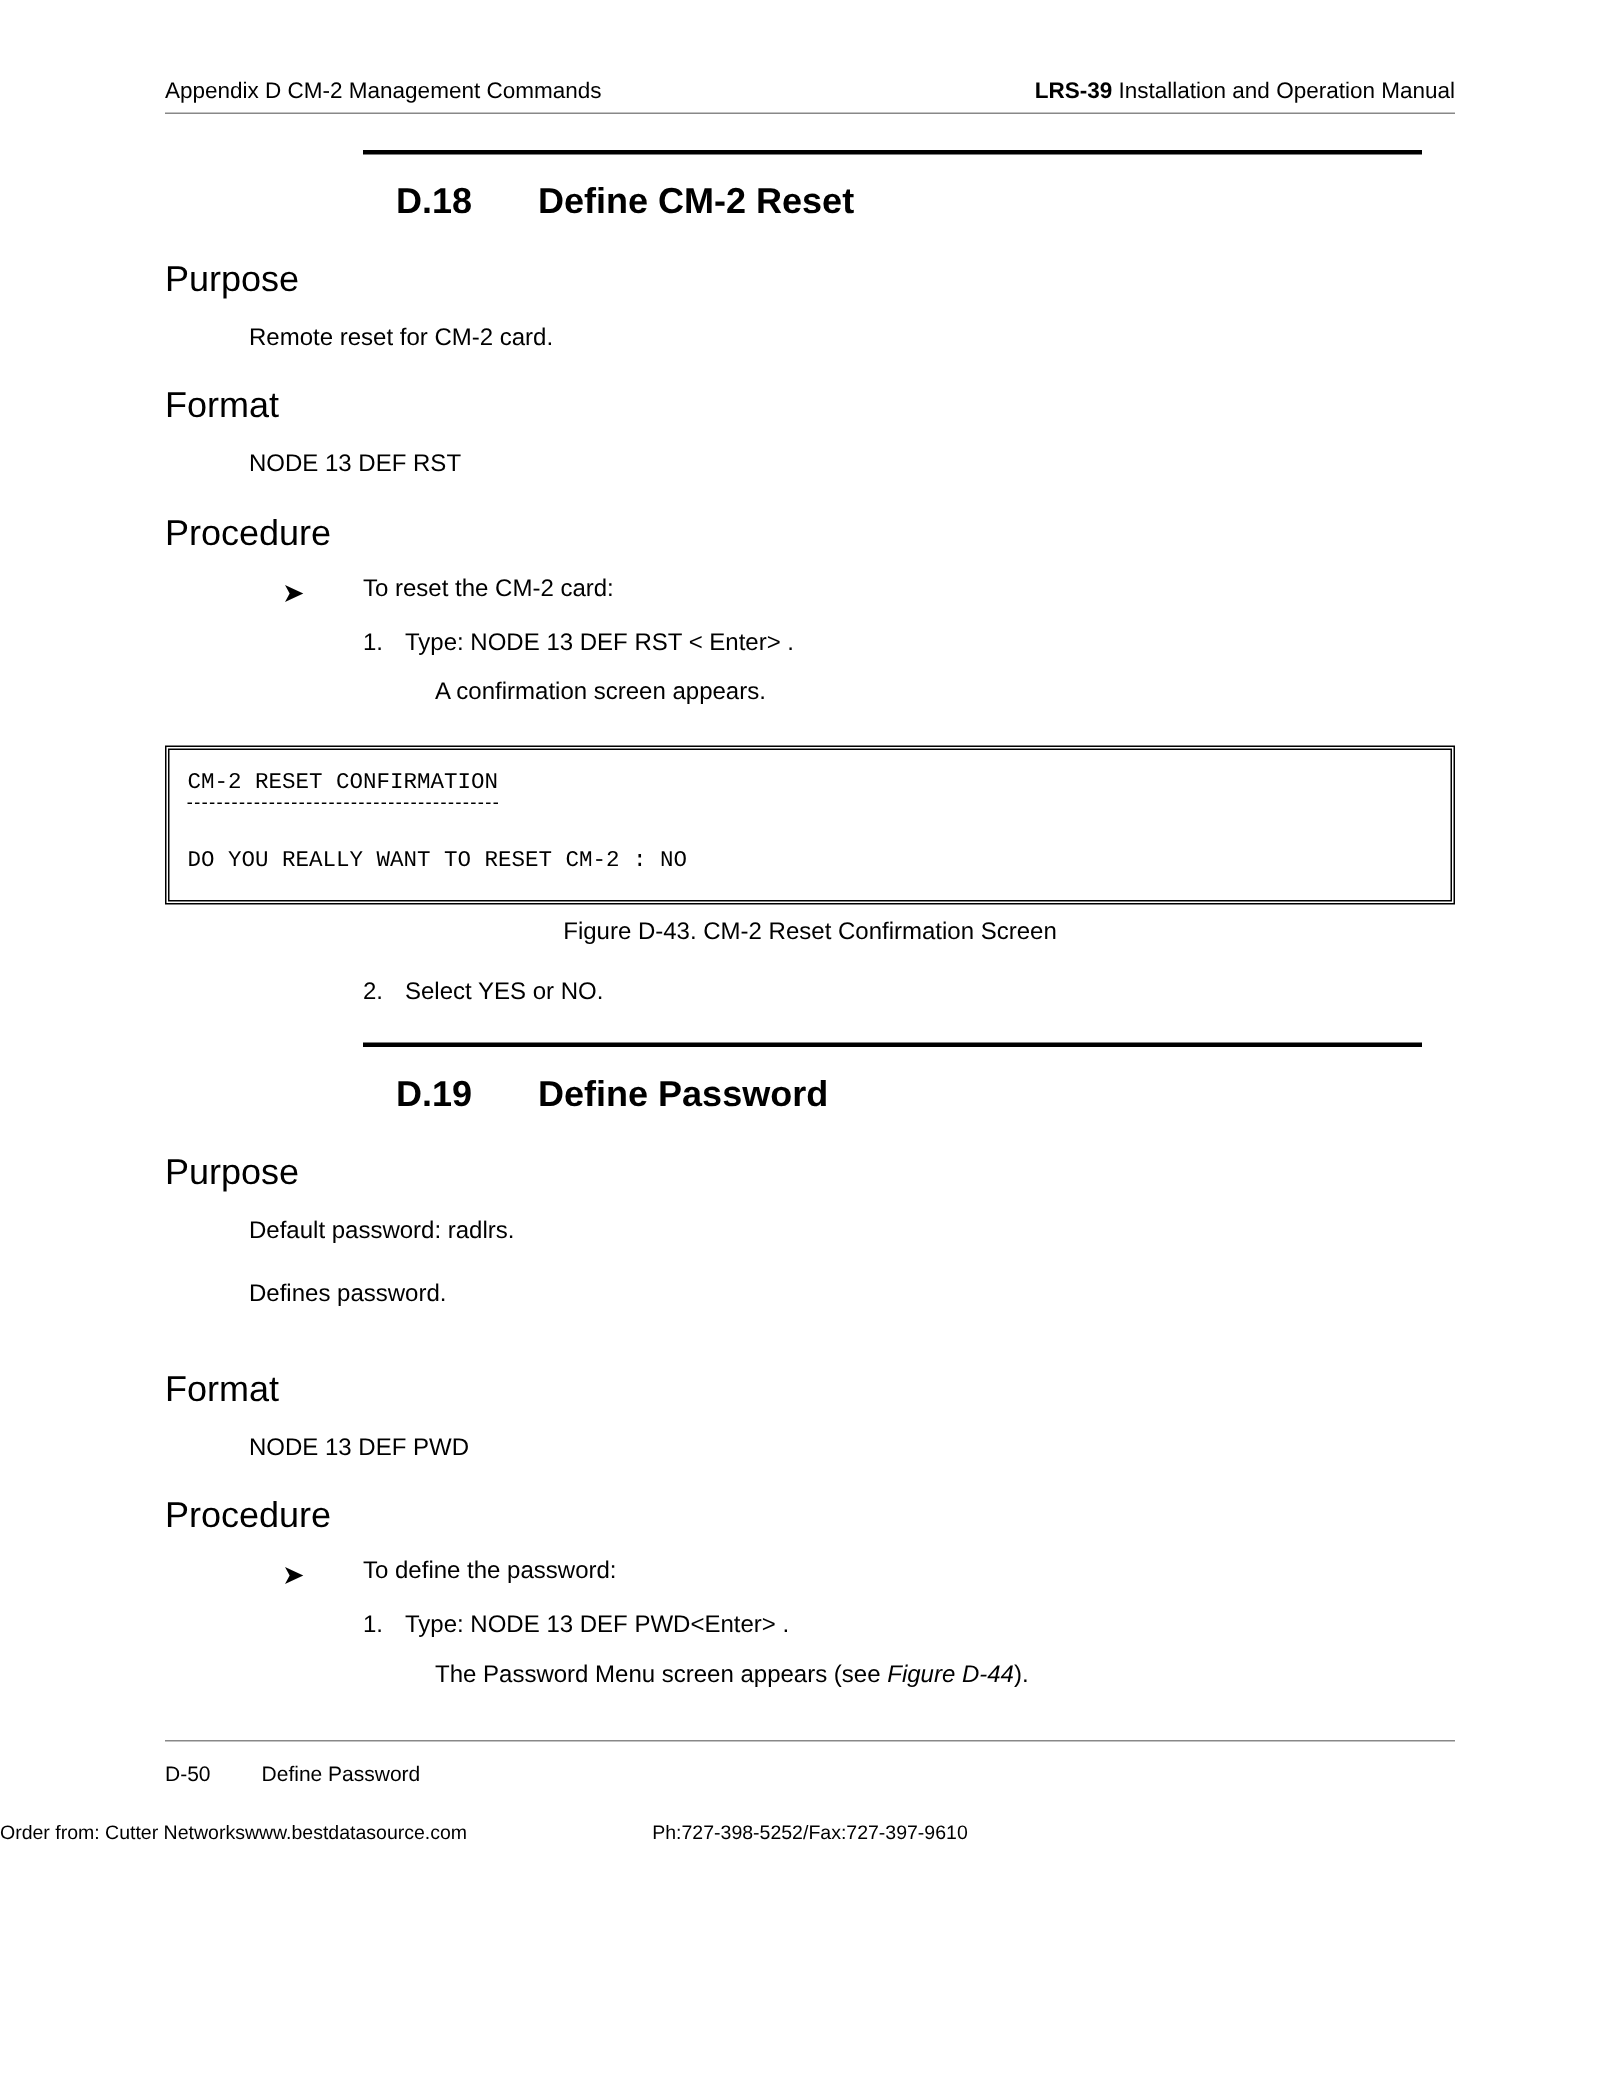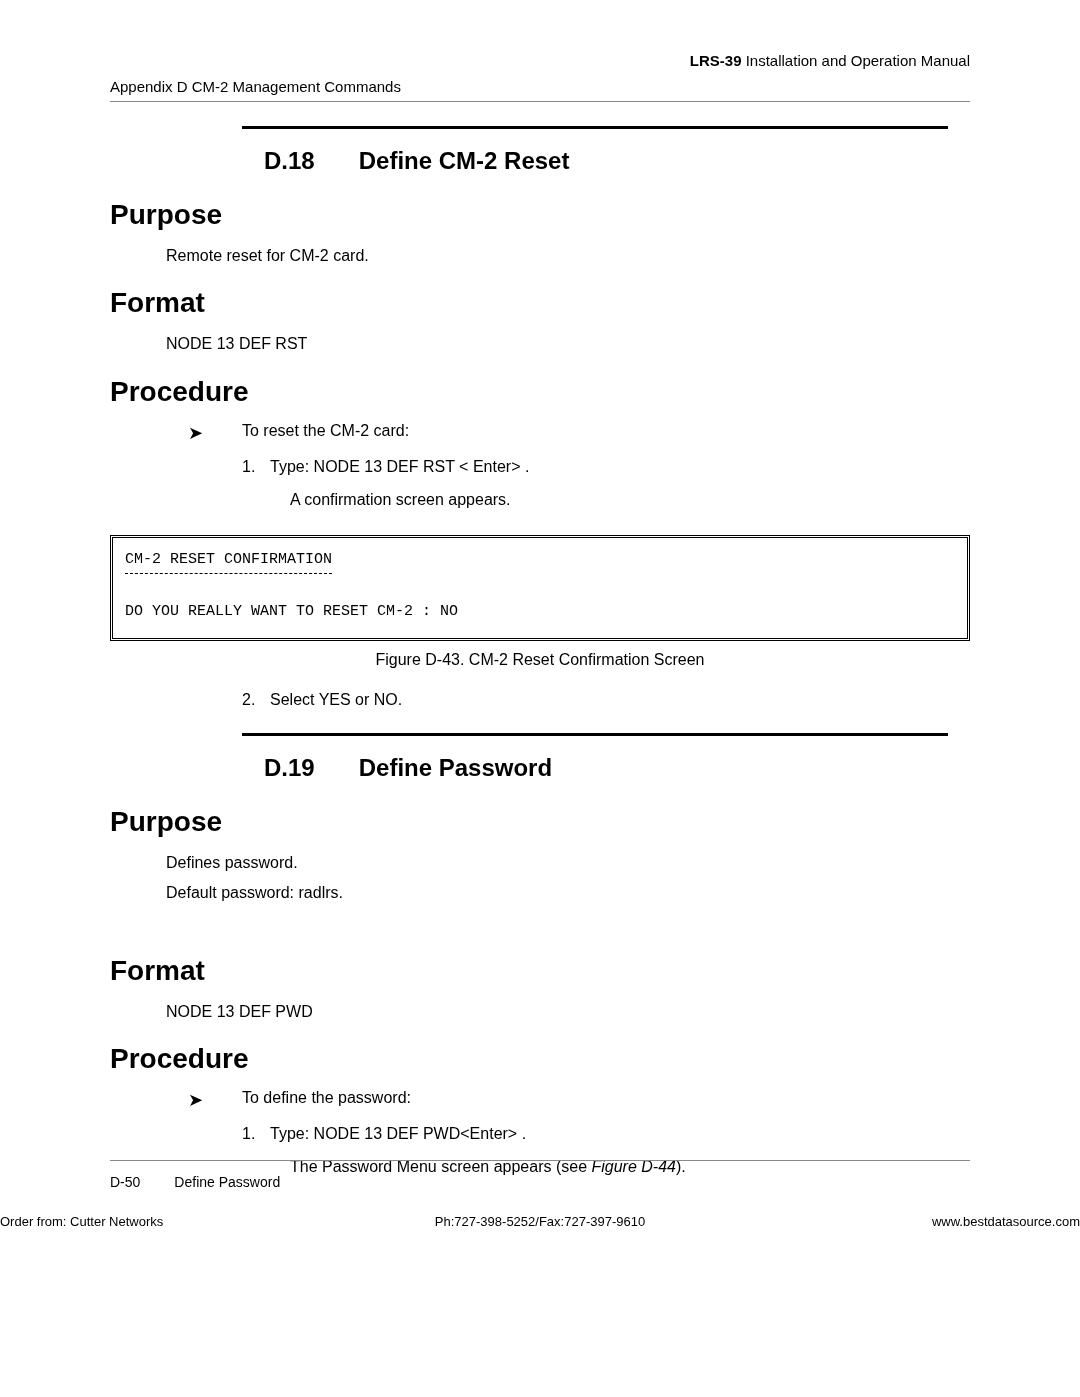--- a/index.html
+++ b/index.html
@@ -1,26 +1,26 @@
 <!DOCTYPE html>
 <html><head>
 <meta charset="utf-8">
 <style>
   * { box-sizing: border-box; margin: 0; padding: 0; }
   html, body { width: 1080px; height: 1397px; background: #fff; font-family: Arial, Helvetica, sans-serif; color: #000; }
   .page { position: relative; width: 1080px; height: 1397px; padding: 52px 110px 0 110px; }
   .header-row { display: flex; justify-content: space-between; font-size: 15px; padding-bottom: 6px; border-bottom: 1px solid #888; }
-  .header-left { font-weight: 400; margin-top: 26px; }
+  .header-left { font-weight: 400; }
   .header-right { font-weight: 400; }
   .header-right strong { font-weight: 700; }
   .thick-rule { border: none; border-top: 3px solid #000; margin-top: 24px; margin-left: 132px; margin-right: 22px; margin-bottom: 18px; }
   .section-num-title { display: flex; gap: 44px; margin-left: 132px; margin-bottom: 24px; }
   .section-num { font-size: 24px; font-weight: 700; }
   .section-title { font-size: 24px; font-weight: 700; }
-  .side-heading { font-size: 28px; font-weight: 700; margin-top: 12px; margin-bottom: 14px; }
+  .side-heading { font-size: 24px; font-weight: 400; margin-top: 12px; margin-bottom: 14px; }
   .body-text { font-size: 16px; margin-left: 56px; margin-bottom: 20px; line-height: 1.4; }
   .body-text.tight { margin-bottom: 8px; }
   .proc-row { display: flex; margin-left: 78px; margin-bottom: 14px; }
   .arrow { width: 54px; font-size: 18px; }
   .proc-text { font-size: 16px; }
   .num-row { display: flex; margin-left: 132px; margin-bottom: 8px; }
   .num { width: 28px; font-size: 16px; }
   .num-text { font-size: 16px; }
   .indent-text { font-size: 16px; margin-left: 180px; margin-bottom: 20px; margin-top: 15px; }
   .terminal-box {
@@ -29,21 +29,21 @@
     margin: 26px 0 10px 0;
     font-family: "Courier New", monospace;
     font-size: 15px;
     line-height: 1.6;
   }
   .term-line1 { border-bottom: 1px dashed #000; display: inline-block; padding-bottom: 1px; margin-bottom: 26px; }
   .figure-caption { text-align: center; font-size: 16px; margin-bottom: 22px; }
   .spacer-md { height: 18px; }
   .footer-rule { position: absolute; left: 110px; right: 110px; top: 1160px; border-top: 1px solid #888; }
   .footer-row { position: absolute; left: 110px; top: 1174px; font-size: 14px; display: flex; gap: 34px; }
-  .bottom-row { position: absolute; left: 0; right: 0; top: 1214px; font-size: 13px; display: flex; justify-content: space-between; padding: 0 0 0 0; }
+  .bottom-row { position: absolute; left: 0; right: 0; top: 1214px; font-size: 13px; display: flex; padding: 0 0 0 0; }
   .bottom-left { margin-left: 0; }
   .bottom-center { position: absolute; left: 50%; transform: translateX(-50%); }
   .bottom-right { margin-right: 0; }
   .ref-italic { font-style: italic; }
   .secnum-offset { margin-left: 22px; }
 </style>
 </head>
 <body>
 
 <div class="page">
@@ -94,24 +94,24 @@
   </div>
 
   <hr class="thick-rule">
 
   <div class="section-num-title">
     <div class="section-num secnum-offset">D.19</div>
     <div class="section-title">Define Password</div>
   </div>
 
   <div class="side-heading">Purpose</div>
-  <div class="body-text tight">Defines password.</div>
   <div class="body-text">
     <span>Default password: </span><span>radlrs</span><span>.</span>
   </div>
+  <div class="body-text tight">Defines password.</div>
 
   <div class="spacer-md"></div>
 
   <div class="side-heading">Format</div>
   <div class="body-text">NODE 13 DEF PWD</div>
 
   <div class="side-heading">Procedure</div>
 
   <div class="proc-row">
     <div class="arrow">➤</div>

